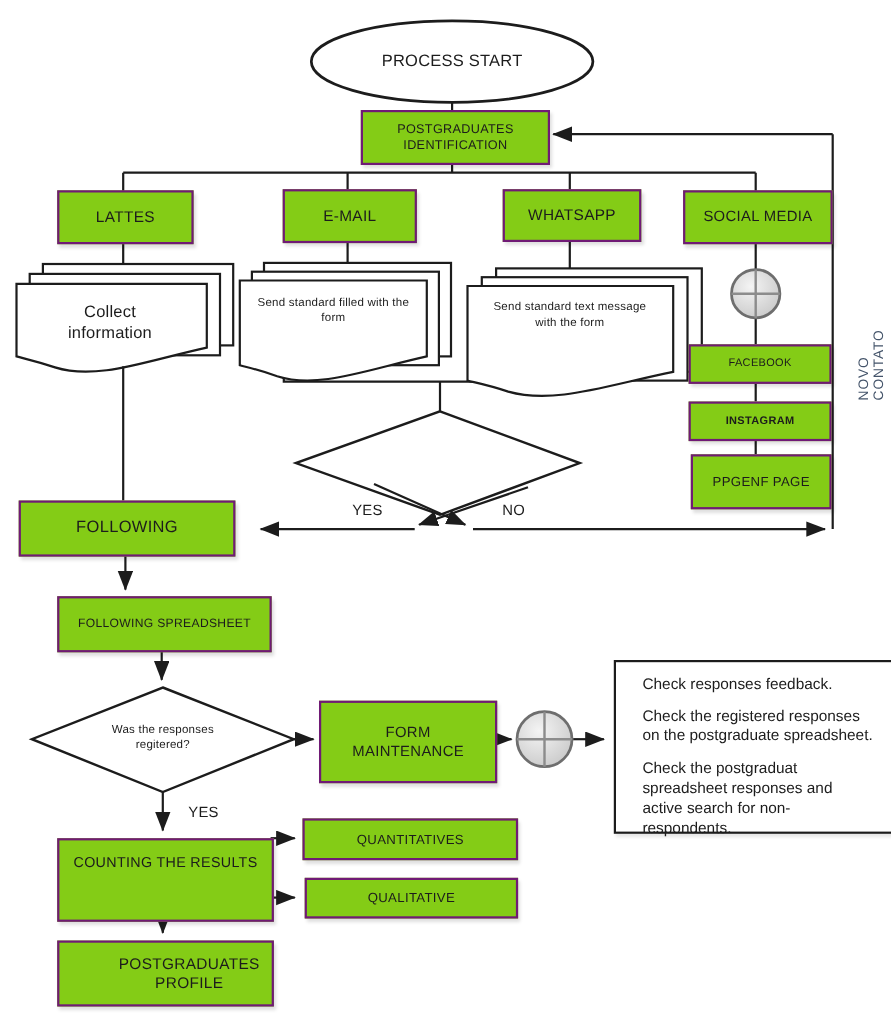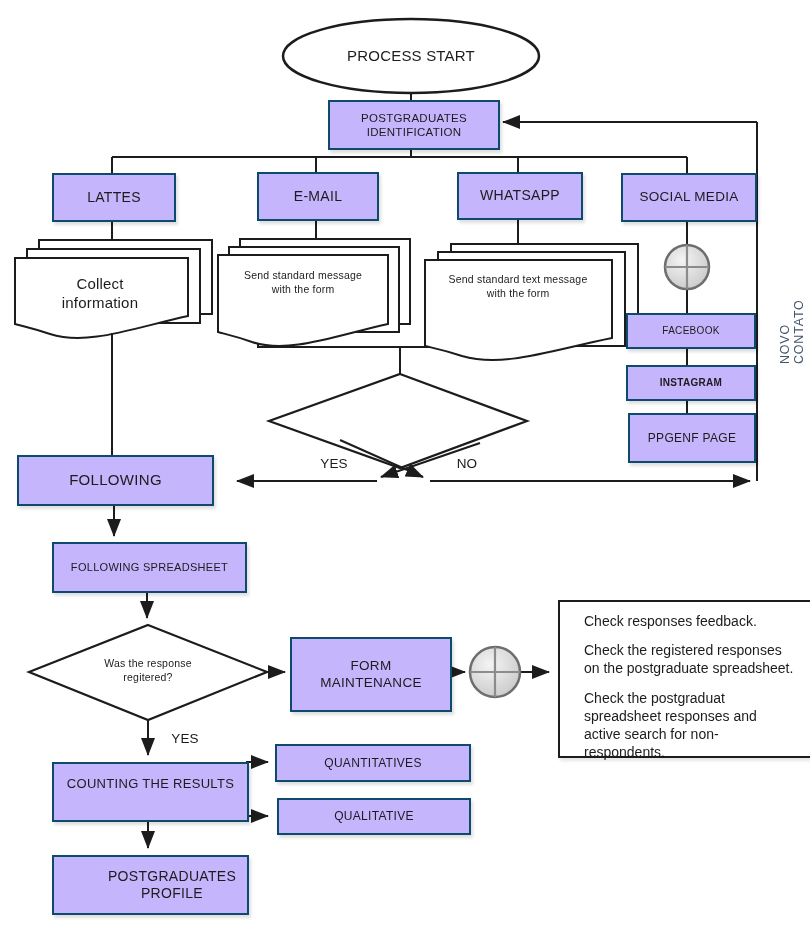--- a/index.html
+++ b/index.html
@@ -3,21 +3,21 @@
 <meta charset="utf-8">
 <style>
   html,body{margin:0;padding:0;background:#ffffff;}
   #canvas{
     position:relative;width:810px;height:941px;background:#ffffff;
     font-family:"Liberation Sans","DejaVu Sans",sans-serif;color:#1c1c1c;
     overflow:hidden;
   }
   #wires{position:absolute;left:0;top:0;width:810px;height:941px;}
   .box{
-    position:absolute;background:#c4b5fd;border:2px solid #0c4a6e;
+    position:absolute;background:#84cc16;border:2px solid #701a75;
     display:flex;align-items:center;justify-content:center;text-align:center;
     box-shadow:2px 3px 3px rgba(0,0,0,0.13);letter-spacing:0.3px;line-height:1.25;
   }
   .lbl{
     position:absolute;display:flex;align-items:center;justify-content:center;
     text-align:center;line-height:1.3;letter-spacing:0.2px;
   }
   .notes{
     position:absolute;background:#fff;border:2px solid #1c1c1c;
     padding:6px 24px;text-align:left;font-size:14px;line-height:1.3;
@@ -123,21 +123,21 @@
     <span>WHATSAPP</span>
   </div>
   <div class="box" style="left:621px;top:173px;width:132px;height:45px;font-size:13.5px;">
     <span>SOCIAL MEDIA</span>
   </div>
 
   <div class="lbl" style="left:25px;top:262px;width:150px;height:62px;font-size:15px;">
     <span style="width:108px;">Collect information</span>
   </div>
   <div class="lbl" style="left:228px;top:262px;width:150px;height:42px;font-size:10.5px;">
-    <span style="width:138px;">Send standard message with the form</span>
+    <span style="width:138px;">Send standard filled with the form</span>
   </div>
   <div class="lbl" style="left:437px;top:266px;width:162px;height:42px;font-size:10.5px;">
     <span style="width:150px;">Send standard text message with the form</span>
   </div>
 
   <div class="box" style="left:626px;top:313px;width:126px;height:32px;font-size:10px;">
     <span>FACEBOOK</span>
   </div>
   <div class="box" style="left:626px;top:365px;width:126px;height:32px;font-size:10px;font-weight:bold;">
     <span>INSTAGRAM</span>
@@ -158,37 +158,37 @@
   </div>
 
   <div class="box" style="left:17px;top:455px;width:193px;height:47px;font-size:15px;">
     <span>FOLLOWING</span>
   </div>
   <div class="box" style="left:52px;top:542px;width:191px;height:47px;font-size:11px;">
     <span>FOLLOWING SPREADSHEET</span>
   </div>
 
   <div class="lbl" style="left:78px;top:648px;width:140px;height:46px;font-size:10.5px;">
-    <span style="width:110px;">Was the response regitered?</span>
+    <span style="width:110px;">Was the responses regitered?</span>
   </div>
   <div class="lbl" style="left:163px;top:729px;width:44px;height:20px;font-size:13.5px;">
     <span>YES</span>
   </div>
 
   <div class="box" style="left:290px;top:637px;width:158px;height:71px;font-size:13.5px;">
     <span style="width:112px;">FORM MAINTENANCE</span>
   </div>
 
   <div class="notes" style="left:558px;top:600px;width:213px;height:142px;">
     <p>Check responses feedback.</p>
     <p>Check the registered responses on the postgraduate spreadsheet.</p>
     <p>Check the postgraduat spreadsheet responses and active search for non-respondents.</p>
   </div>
 
-  <div class="box" style="left:52px;top:762px;width:193px;height:56px;font-size:13px;padding-bottom:0;align-items:flex-start;">
+  <div class="box" style="left:52px;top:762px;width:193px;height:56px;font-size:13px;padding-bottom:16px;align-items:flex-start;">
     <span style="margin-top:12px;">COUNTING THE RESULTS</span>
   </div>
   <div class="box" style="left:275px;top:744px;width:192px;height:34px;font-size:12px;">
     <span>QUANTITATIVES</span>
   </div>
   <div class="box" style="left:277px;top:798px;width:190px;height:33px;font-size:12px;">
     <span>QUALITATIVE</span>
   </div>
   <div class="box" style="left:52px;top:855px;width:193px;height:56px;font-size:14px;justify-content:flex-end;">
     <span style="width:150px;">POSTGRADUATES PROFILE</span>

